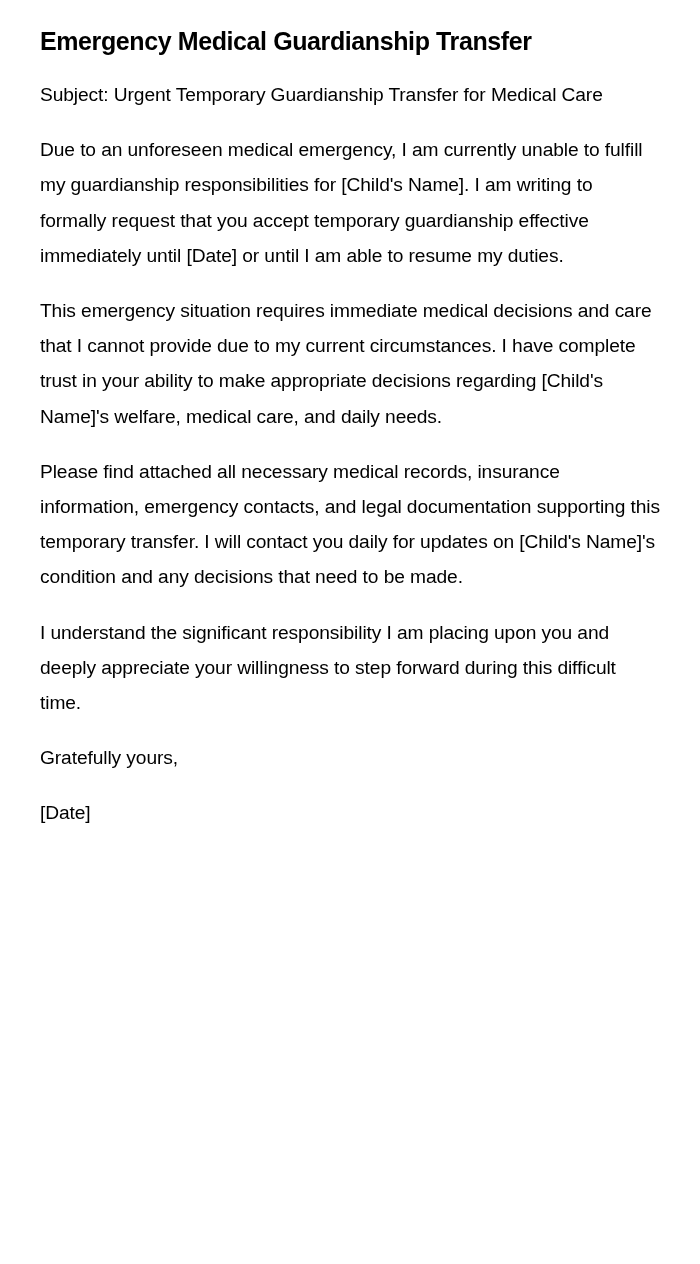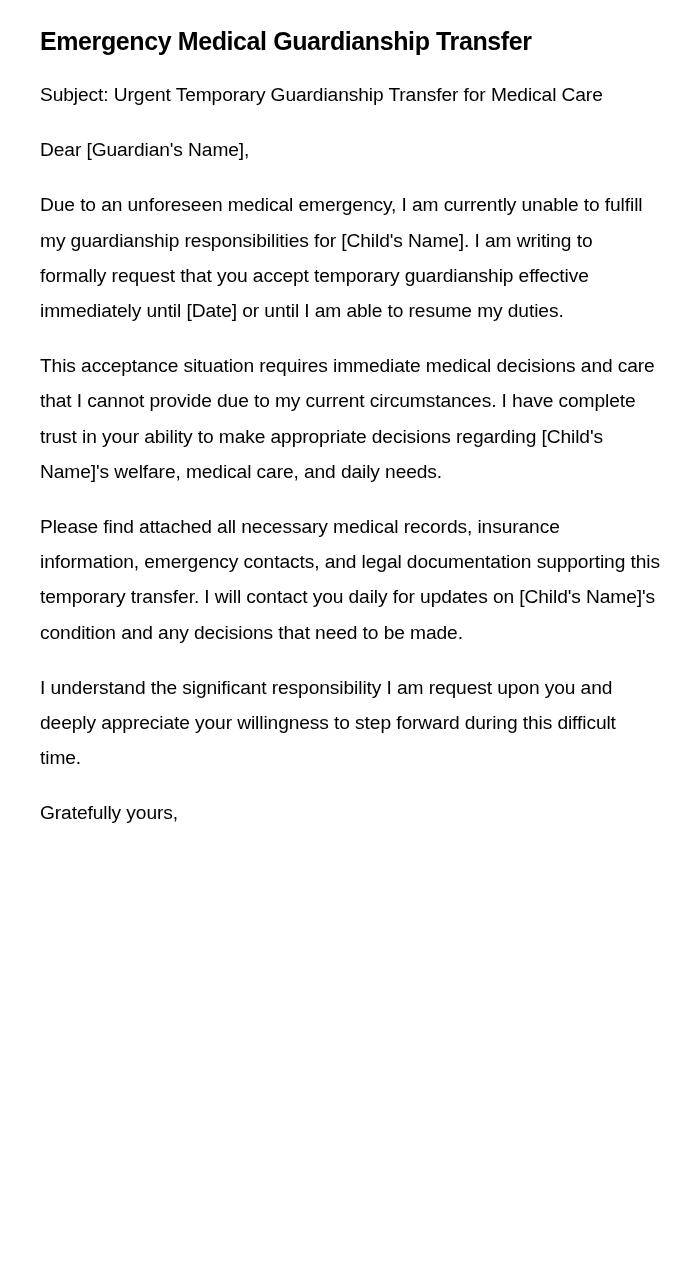--- a/index.html
+++ b/index.html
@@ -29,19 +29,19 @@
       line-height: 35.2px;
       letter-spacing: -0.1px;
     }
   </style>
 </head>
 <body>
 
 <div class="doc">
   <h1>Emergency Medical Guardianship Transfer</h1>
   <p>Subject: Urgent Temporary Guardianship Transfer for Medical Care</p>
-  <p>Dear [Guardian's Name],</p>
   <p>Due to an unforeseen medical emergency, I am currently unable to fulfill my guardianship responsibilities for [Child's Name]. I am writing to formally request that you accept temporary guardianship effective immediately until [Date] or until I am able to resume my duties.</p>
-  <p>This acceptance situation requires immediate medical decisions and care that I cannot provide due to my current circumstances. I have complete trust in your ability to make appropriate decisions regarding [Child's Name]'s welfare, medical care, and daily needs.</p>
+  <p>This emergency situation requires immediate medical decisions and care that I cannot provide due to my current circumstances. I have complete trust in your ability to make appropriate decisions regarding [Child's Name]'s welfare, medical care, and daily needs.</p>
   <p>Please find attached all necessary medical records, insurance information, emergency contacts, and legal documentation supporting this temporary transfer. I will contact you daily for updates on [Child's Name]'s condition and any decisions that need to be made.</p>
-  <p>I understand the significant responsibility I am request upon you and deeply appreciate your willingness to step forward during this difficult time.</p>
+  <p>I understand the significant responsibility I am placing upon you and deeply appreciate your willingness to step forward during this difficult time.</p>
   <p>Gratefully yours,</p>
+  <p>[Date]</p>
 </div>
 
 </body></html>

